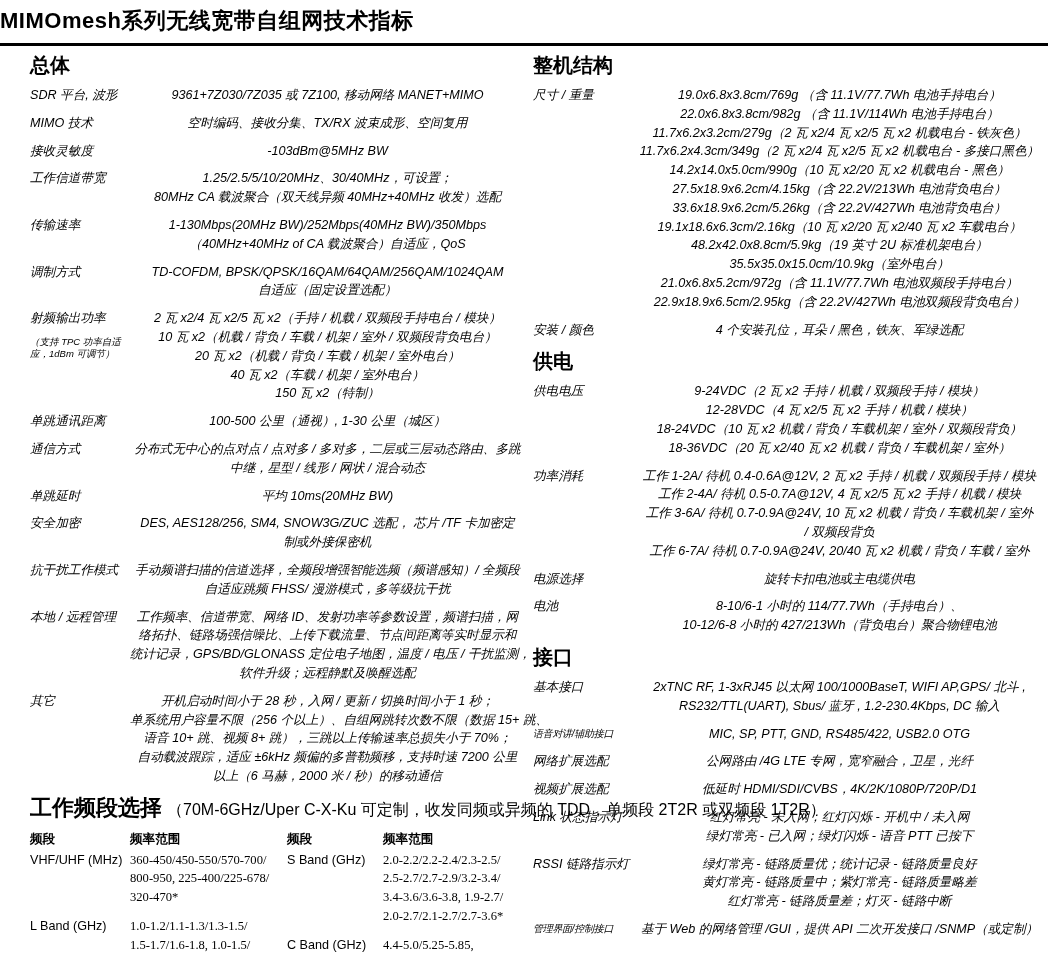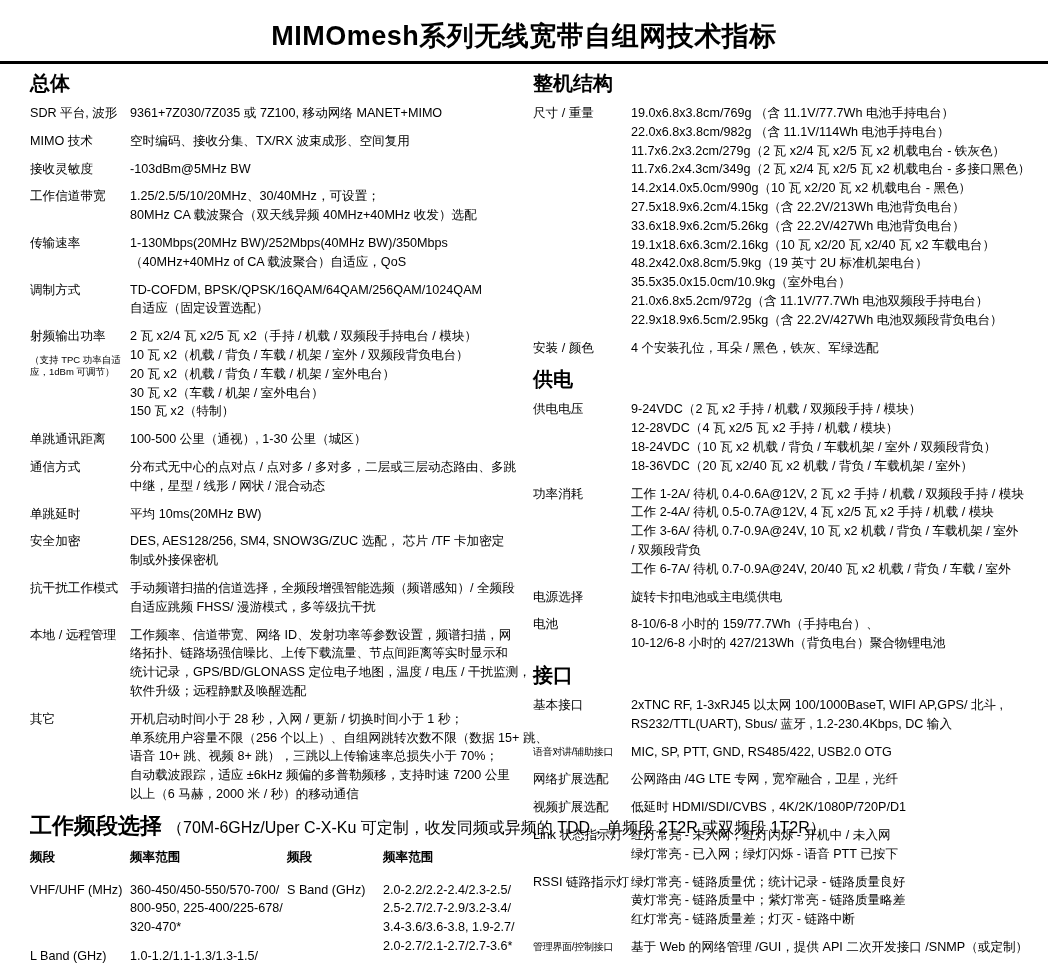--- a/index.html
+++ b/index.html
@@ -3,53 +3,53 @@
 <meta charset="utf-8">
 <style>
   * { box-sizing: border-box; margin: 0; padding: 0; }
   html, body {
     width: 1048px; height: 969px; overflow: hidden;
     background: #ffffff; color: #000000;
     font-family: "Liberation Sans", sans-serif;
   }
   .page { width: 1048px; height: 969px; overflow: hidden; }
   .doc-title {
-    font-size: 27px; font-weight: bold; text-align: center;
-    padding-top: 18px; letter-spacing: 0.5px;
+    font-size: 22px; font-weight: bold; 
+    padding-top: 6px; letter-spacing: 0.5px;
   }
   .title-rule { height: 3px; background: #000000; margin-top: 7px; }
   .cols { display: flex; padding-left: 30px; }
   .col { flex: none; }
   .col.left  { width: 495px; }
   .col.right { width: 523px; padding-left: 8px; }
   .sec { font-size: 20px; font-weight: bold; line-height: 26px; }
   .sec.center { text-align: left; margin: 6px 0 8px; }
   .rows-host { display: block; }
-  .row { display: flex; font-size: 12.6px; line-height: 18.8px; margin-bottom: 9px; }
+  .row { display: flex; font-size: 12.6px; line-height: 18.8px; margin-bottom: 9px; font-style: italic; }
   .lab { flex: none; }
   .left  .lab { width: 100px; }
   .right .lab { width: 98px; }
   .lab .lab-text { white-space: nowrap; }
   .lab.tight .lab-text { font-size: 10px; letter-spacing: -0.3px; }
   .lab .note { font-size: 9.5px; line-height: 12px; margin-top: 8px; padding-right: 6px; }
-  .val { flex: 1; min-width: 0; }
+  .val { flex: 1; min-width: 0; text-align: center; }
   .val > div { white-space: nowrap; }
   .freq-head { display: flex; align-items: baseline; margin: 8px 0 9px; }
   .freq-head .sec { font-size: 22px; flex: none; font-family: Liberation Serif, serif; }
   .freq-note { font-size: 16px; margin-left: 5px; white-space: nowrap; }
   .band-table { display: flex; font-size: 12.6px; line-height: 18.8px; }
   .band-col.first  { width: 257px; flex: none; }
   .band-col.second { width: 238px; flex: none; }
-  .band-headers { display: flex; font-weight: bold; margin-bottom: 14px; }
+  .band-headers { display: flex; font-weight: bold; margin-bottom: 2px; }
   .band-row { display: flex; margin-bottom: 10px; }
   .band-name { flex: none; }
   .first  .band-name { width: 100px; }
   .second .band-name { width: 96px; }
   .band-range { flex: 1; min-width: 0; }
-  .band-range > div { white-space: nowrap; }
+  .band-range > div { white-space: nowrap; font-family: Liberation Serif, serif; }
 </style>
 </head>
 <body>
 
 <div class="page">
   <h1 class="doc-title">MIMOmesh系列无线宽带自组网技术指标</h1>
   <div class="title-rule"></div>
 
   <div class="cols">
 
@@ -109,21 +109,21 @@
           </div>
           <div class="row">
             <div class="lab">
               <div class="lab-text">射频输出功率</div>
               <div class="note">（支持 TPC 功率自适应，1dBm 可调节）</div>
             </div>
             <div class="val">
               <div>2 瓦 x2/4 瓦 x2/5 瓦 x2（手持 / 机载 / 双频段手持电台 / 模块）</div>
               <div>10 瓦 x2（机载 / 背负 / 车载 / 机架 / 室外 / 双频段背负电台）</div>
               <div>20 瓦 x2（机载 / 背负 / 车载 / 机架 / 室外电台）</div>
-              <div>30 瓦 x2（车载 / 机架 / 室外电台）</div>
+              <div>40 瓦 x2（车载 / 机架 / 室外电台）</div>
               <div>150 瓦 x2（特制）</div>
             </div>
           </div>
           <div class="row">
             <div class="lab">
               <div class="lab-text">单跳通讯距离</div>
             </div>
             <div class="val">
               <div>100-500 公里（通视）, 1-30 公里（城区）</div>
             </div>
@@ -306,21 +306,21 @@
             </div>
             <div class="val">
               <div>旋转卡扣电池或主电缆供电</div>
             </div>
           </div>
           <div class="row">
             <div class="lab">
               <div class="lab-text">电池</div>
             </div>
             <div class="val">
-              <div>8-10/6-8 小时的 159/77.7Wh（手持电台）、</div>
+              <div>8-10/6-1 小时的 114/77.7Wh（手持电台）、</div>
               <div>10-12/6-8 小时的 427/213Wh（背负电台）聚合物锂电池</div>
             </div>
           </div>
         </div>
 
       <h2 class="sec center">接口</h2>
       <div class="rows-host">
           <div class="row">
             <div class="lab">
               <div class="lab-text">基本接口</div>

